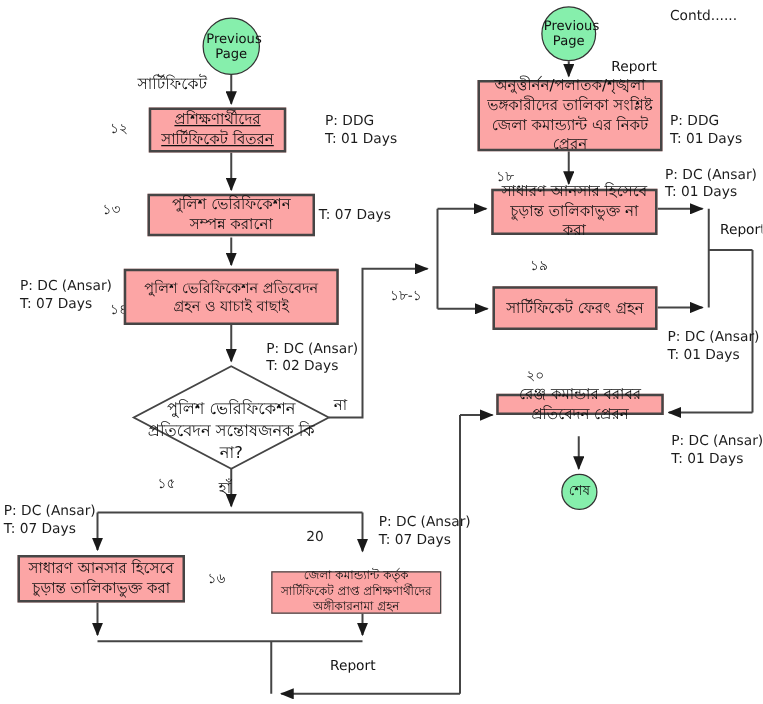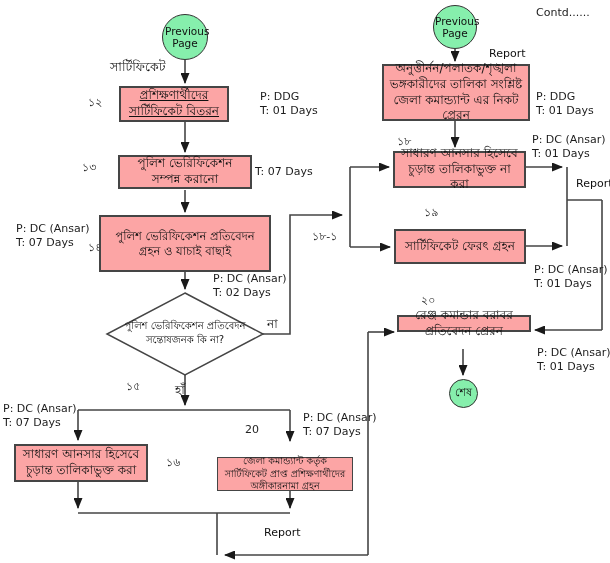--- a/index.html
+++ b/index.html
@@ -18,21 +18,21 @@
     position:absolute;box-sizing:border-box;background:#86efac;border:1.5px solid #333;
     border-radius:50%;display:flex;align-items:center;justify-content:center;
     text-align:center;font-size:10.5px;line-height:1.15;
   }
   .ann{
     position:absolute;font-size:11px;line-height:1.3;color:#1c1c1c;white-space:nowrap;
   }
   .lbl{position:absolute;font-size:11.5px;color:#111;white-space:nowrap;}
   .num{position:absolute;font-size:11px;color:#222;white-space:nowrap;}
   .dtext{
-    position:absolute;text-align:center;font-size:10px;line-height:1.35;color:#111;
+    position:absolute;text-align:center;font-size:13px;line-height:1.35;color:#111;
   }
 </style>
 </head>
 <body>
 
 <div id="canvas">
 
   <svg id="wires" viewBox="0 0 610 563" xmlns="http://www.w3.org/2000/svg">
     <defs>
       <marker id="arr" viewBox="0 0 11 9" refX="10" refY="4.5" markerWidth="11" markerHeight="9" markerUnits="userSpaceOnUse" orient="auto">
@@ -92,21 +92,21 @@
   <div class="ann" style="left:255px;top:151px;">
     <br>
     <span>T: 07 Days</span>
   </div>
 
   <div class="ann" style="left:16px;top:222px;">
     <span>P: DC (Ansar)</span><br>
     <span>T: 07 Days</span>
   </div>
   <div class="num" style="left:88px;top:239px;">১৪</div>
-  <div class="node" style="left:99px;top:215px;width:172px;height:57px;font-size:11.5px;">পুলিশ ভেরিফিকেশন প্রতিবেদন গ্রহন ও যাচাই বাছাই</div>
+  <div class="node" style="left:99px;top:215px;width:172px;height:45px;font-size:11.5px;">পুলিশ ভেরিফিকেশন প্রতিবেদন গ্রহন ও যাচাই বাছাই</div>
 
   <div class="ann" style="left:213px;top:272px;">
     <span>P: DC (Ansar)</span><br>
     <span>T: 02 Days</span>
   </div>
   <div class="dtext" style="left:115px;top:319px;width:140px;">পুলিশ ভেরিফিকেশন প্রতিবেদন সন্তোষজনক কি না?</div>
   <div class="lbl" style="left:267px;top:315px;font-size:12px;">না</div>
   <div class="num" style="left:126px;top:378px;">১৫</div>
   <div class="lbl" style="left:175px;top:381px;font-size:12px;">হাঁ</div>
 

